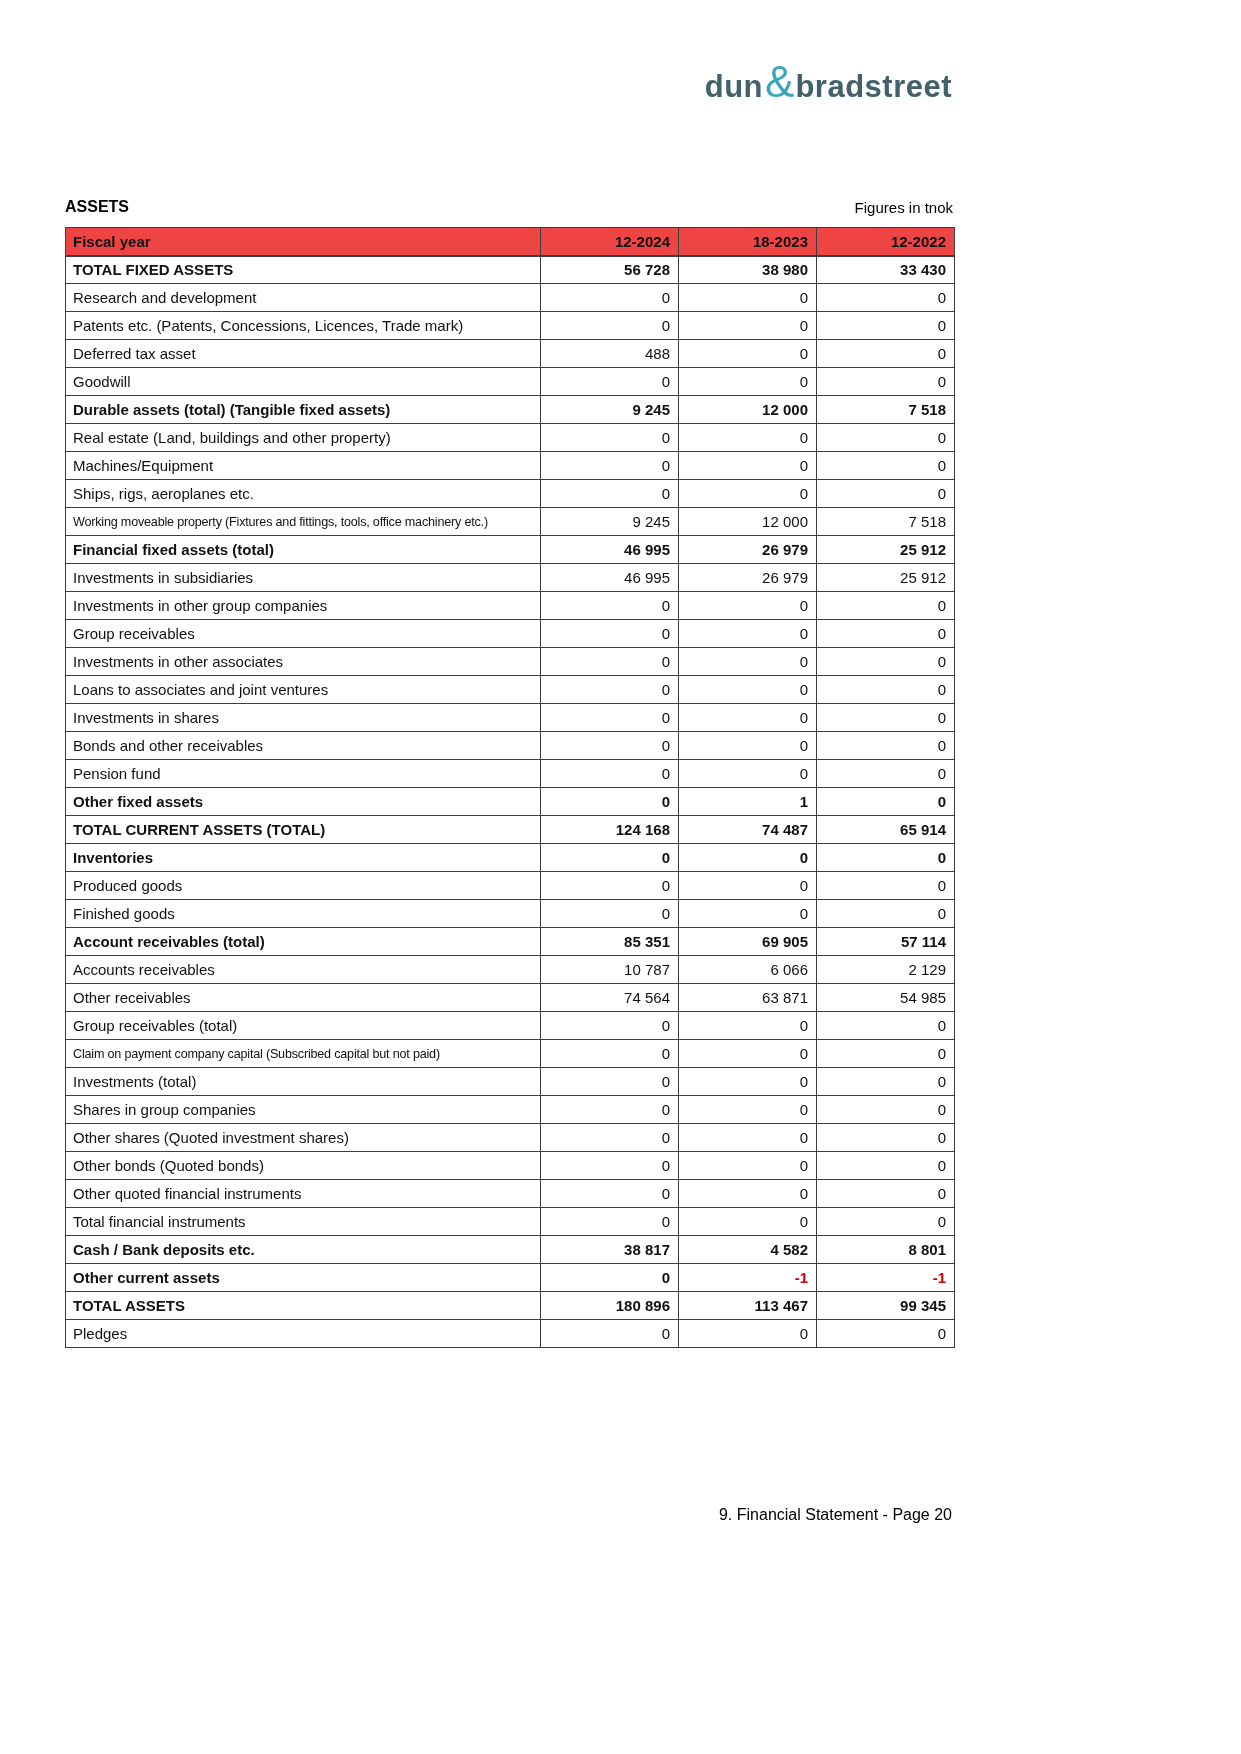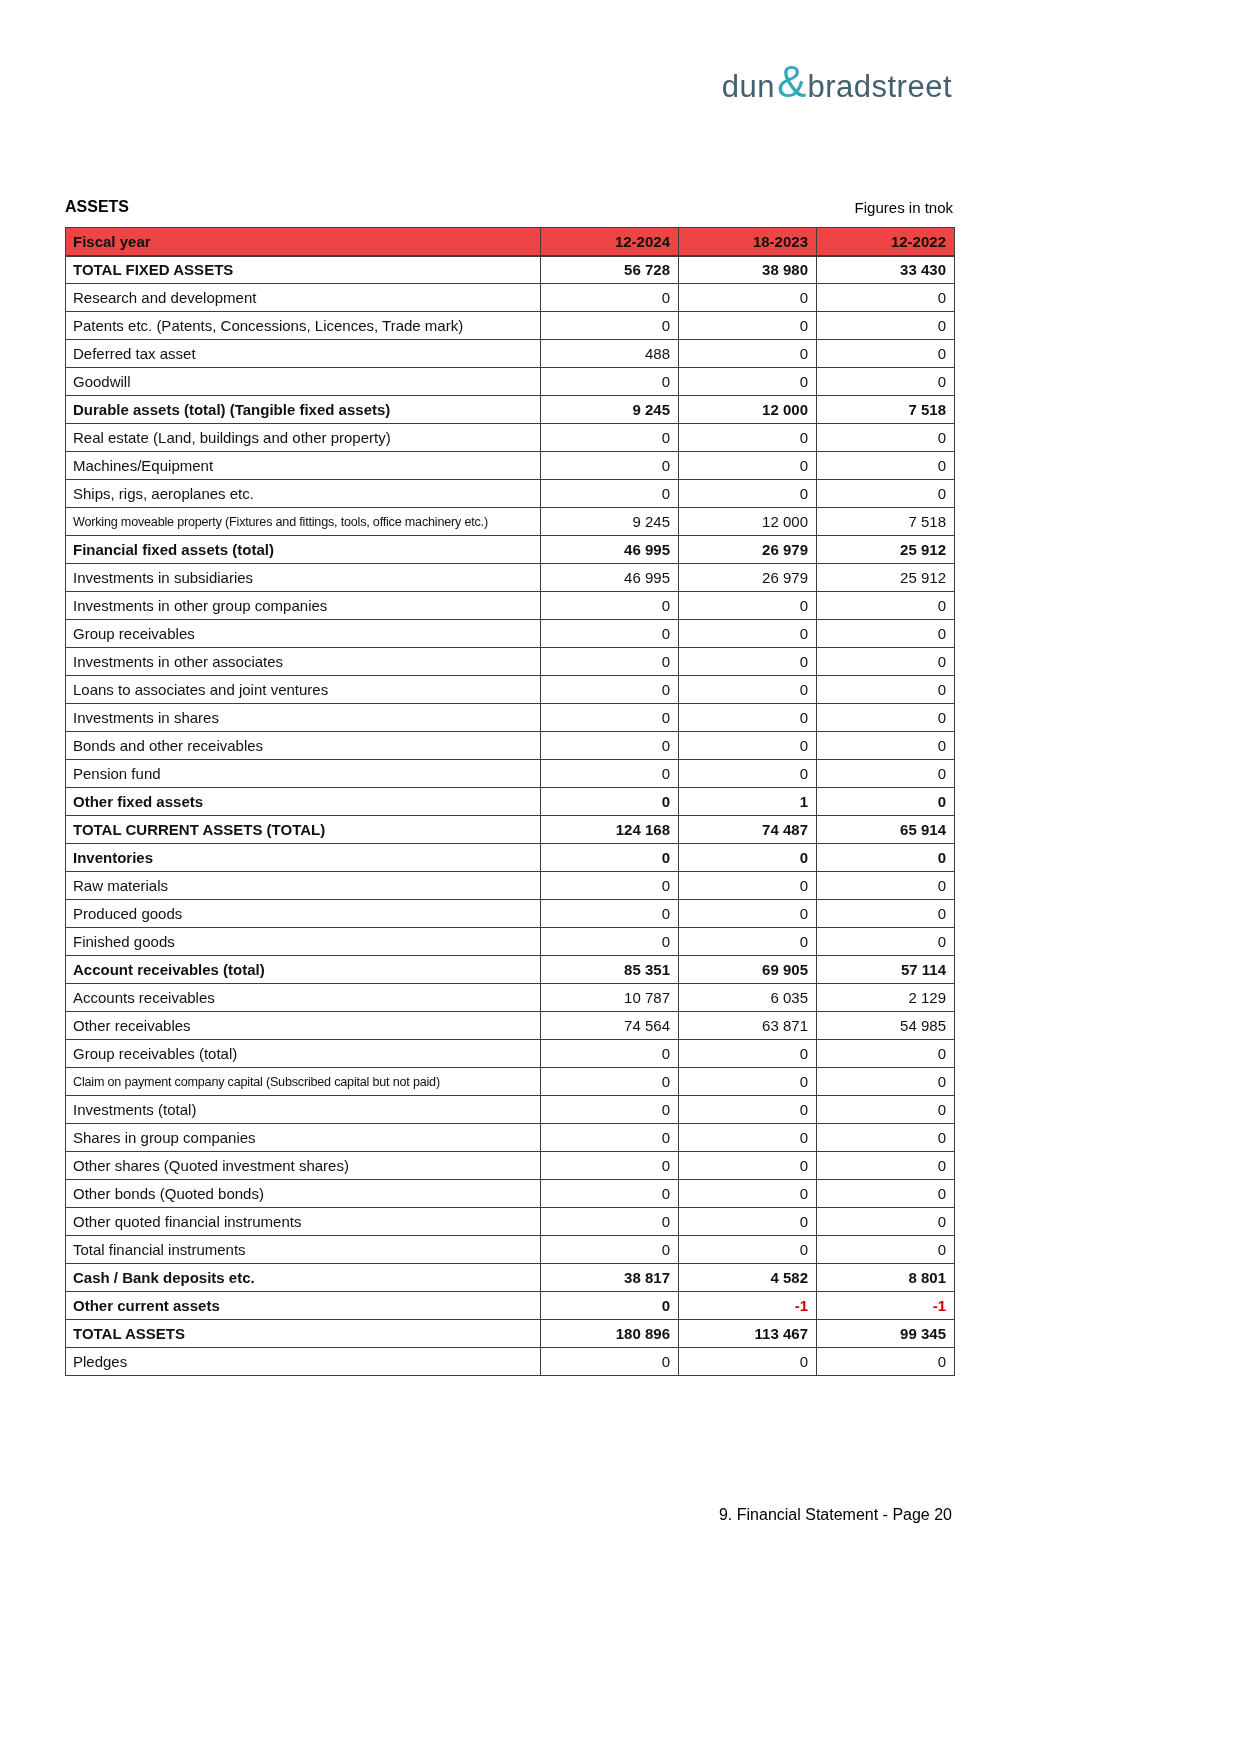--- a/index.html
+++ b/index.html
@@ -19,21 +19,21 @@
     position: absolute;
     top: 62px;
     right: 289px;
     display: flex;
     align-items: center;
     line-height: 1;
     user-select: none;
   }
   .logo .word {
     font-size: 31px;
-    font-weight: 400;
+    font-weight: 700;
     color: #44606e;
     letter-spacing: 0.5px;
   }
   .logo .amp {
     font-size: 44px;
     font-weight: 400;
     color: #35a7ba;
     margin: 0 1px 4px 2px;
     position: relative;
     top: -2px;
@@ -256,47 +256,41 @@
             <td class="num">74 487</td>
             <td class="num">65 914</td>
           </tr>
           <tr class="bold">
             <td class="label">Inventories</td>
             <td class="num">0</td>
             <td class="num">0</td>
             <td class="num">0</td>
           </tr>
           <tr>
-            <td class="label">Raw materials</td>
-            <td class="num">0</td>
-            <td class="num">0</td>
-            <td class="num">0</td>
-          </tr>
-          <tr>
             <td class="label">Produced goods</td>
             <td class="num">0</td>
             <td class="num">0</td>
             <td class="num">0</td>
           </tr>
           <tr>
             <td class="label">Finished goods</td>
             <td class="num">0</td>
             <td class="num">0</td>
             <td class="num">0</td>
           </tr>
           <tr class="bold">
             <td class="label">Account receivables (total)</td>
             <td class="num">85 351</td>
             <td class="num">69 905</td>
             <td class="num">57 114</td>
           </tr>
           <tr>
             <td class="label">Accounts receivables</td>
             <td class="num">10 787</td>
-            <td class="num">6 035</td>
+            <td class="num">6 066</td>
             <td class="num">2 129</td>
           </tr>
           <tr>
             <td class="label">Other receivables</td>
             <td class="num">74 564</td>
             <td class="num">63 871</td>
             <td class="num">54 985</td>
           </tr>
           <tr>
             <td class="label">Group receivables (total)</td>

